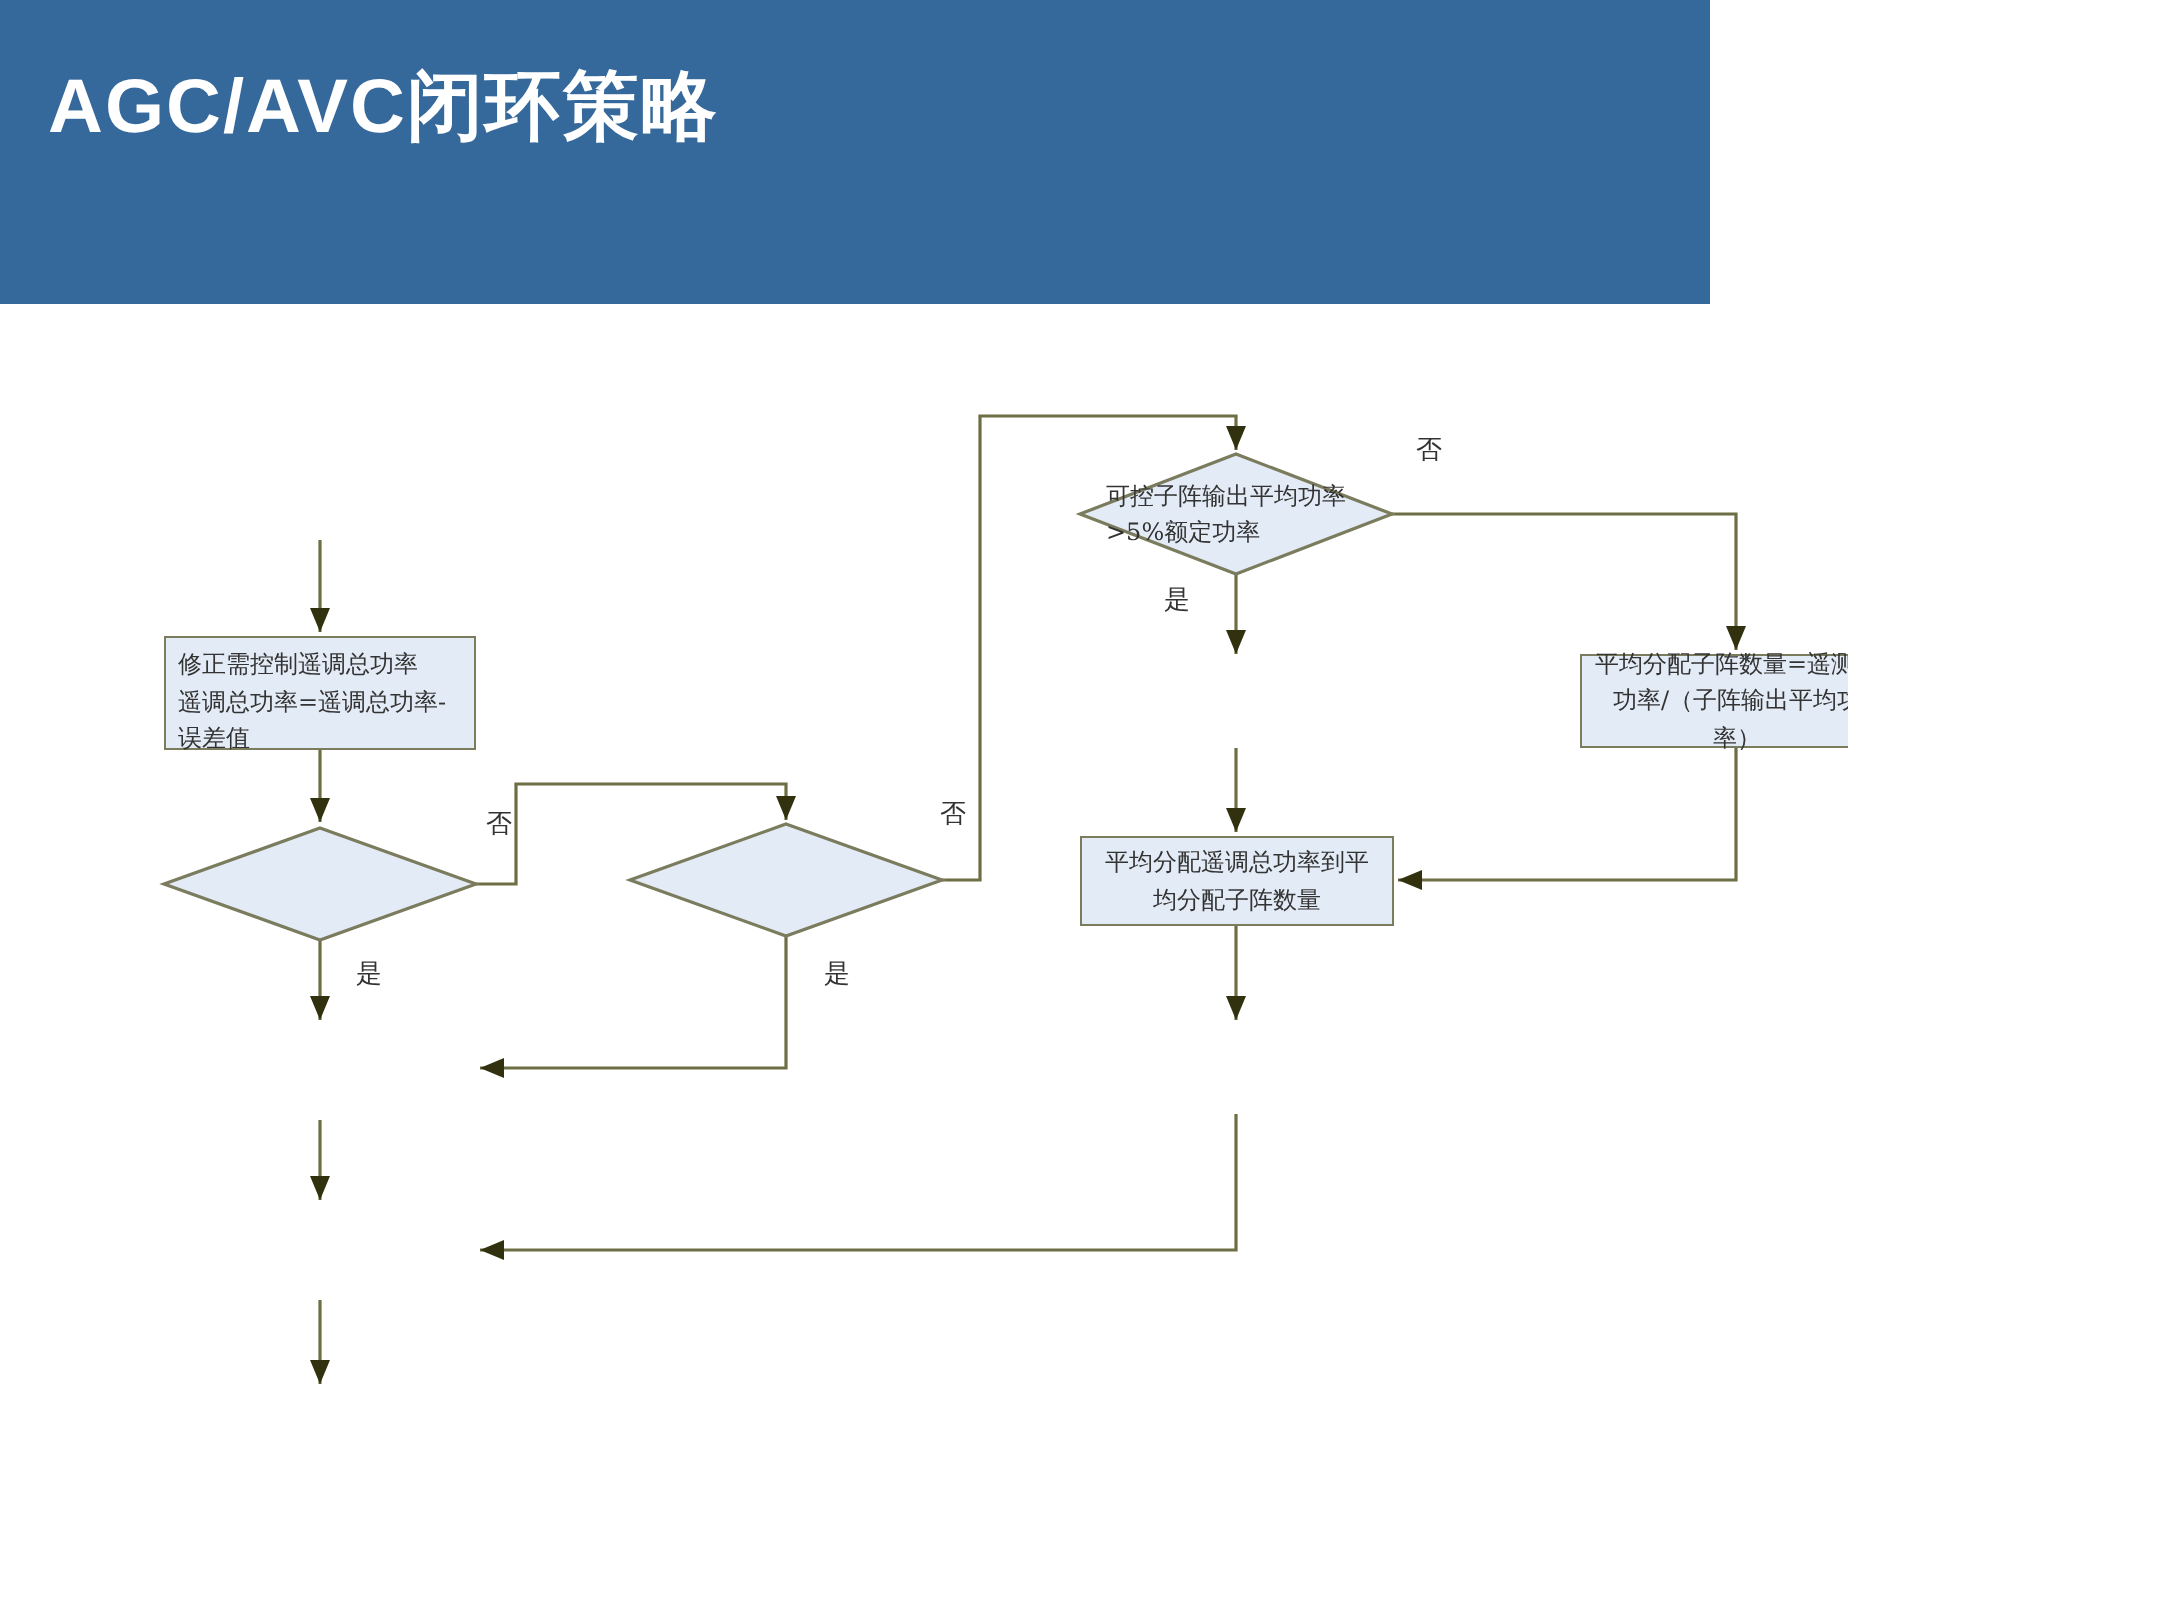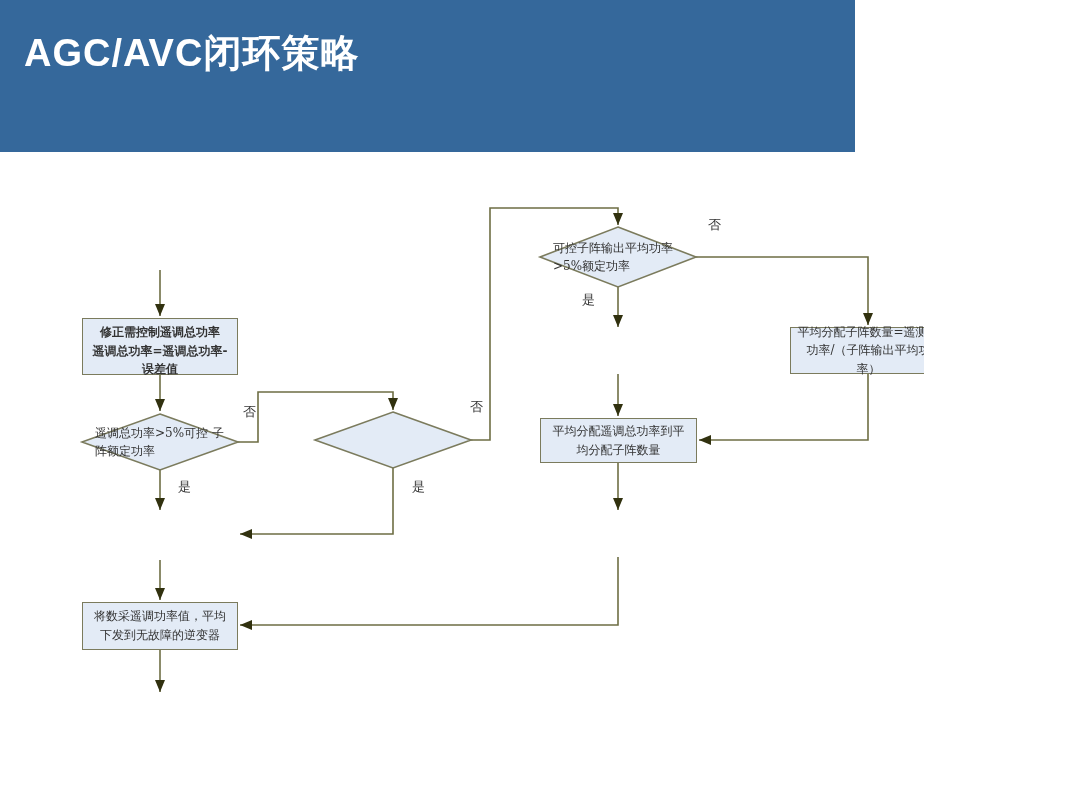--- a/index.html
+++ b/index.html
@@ -36,24 +36,23 @@
     font-family: "DejaVu Serif", serif;
     box-sizing: border-box;
     display: flex;
     align-items: center;
     justify-content: center;
     text-align: center;
     padding: 2px 6px;
   }
   .node.align-left {
     justify-content: flex-start;
-    text-align: center;
+    text-align: left;
     align-items: flex-start;
     padding-top: 4px;
-    font-weight: bold;
   }
   .node.align-left .line { display: block; }
   .diamond-label {
     position: absolute;
     color: #333333;
     font-size: 12px;
     line-height: 1.5;
     font-family: "DejaVu Serif", serif;
     display: flex;
     align-items: center;
@@ -104,29 +103,27 @@
   </svg>
 
   <div class="node align-left" style="left:82px; top:318px; width:156px; height:57px;">
     <div>
       <span class="line">修正需控制遥调总功率</span>
       <span class="line">遥调总功率=遥调总功率-误差值</span>
     </div>
   </div>
 
 
-  <div class="node" style="left:82px; top:602px; width:156px; height:48px;">将数采遥调功率值，平均下发到无故障的逆变器</div>
 
 
   <div class="node" style="left:790px; top:327px; width:157px; height:47px;">平均分配子阵数量=遥测总功率/（子阵输出平均功率）</div>
 
   <div class="node" style="left:540px; top:418px; width:157px; height:45px;">平均分配遥调总功率到平均分配子阵数量</div>
 
 
-  <div class="diamond-label" style="left:95px; top:424px; width:130px; height:36px;">遥调总功率&gt;5%可控 子阵额定功率</div>
 
 
   <div class="diamond-label" style="left:553px; top:239px; width:130px; height:36px;">可控子阵输出平均功率&gt;5%额定功率</div>
 
   <span class="edge-label" style="left:243px; top:403px;">否</span>
   <span class="edge-label" style="left:178px; top:478px;">是</span>
   <span class="edge-label" style="left:470px; top:398px;">否</span>
   <span class="edge-label" style="left:412px; top:478px;">是</span>
   <span class="edge-label" style="left:708px; top:216px;">否</span>
   <span class="edge-label" style="left:582px; top:291px;">是</span>

